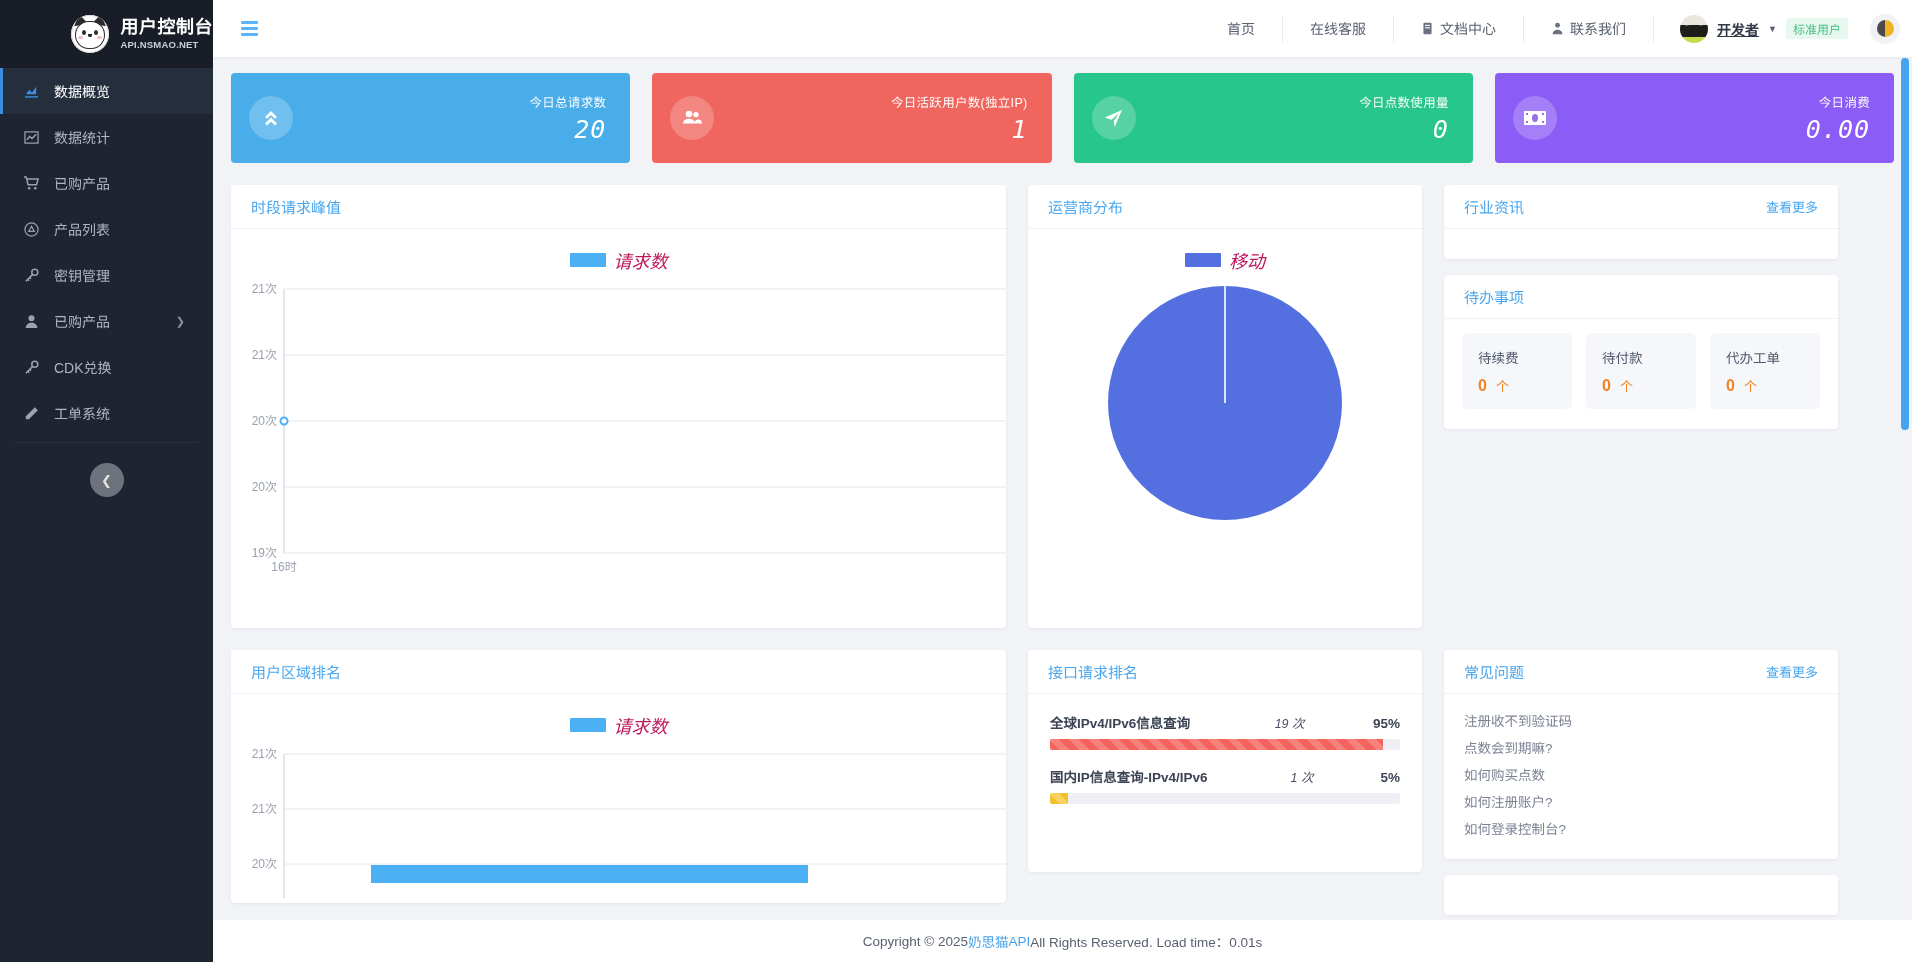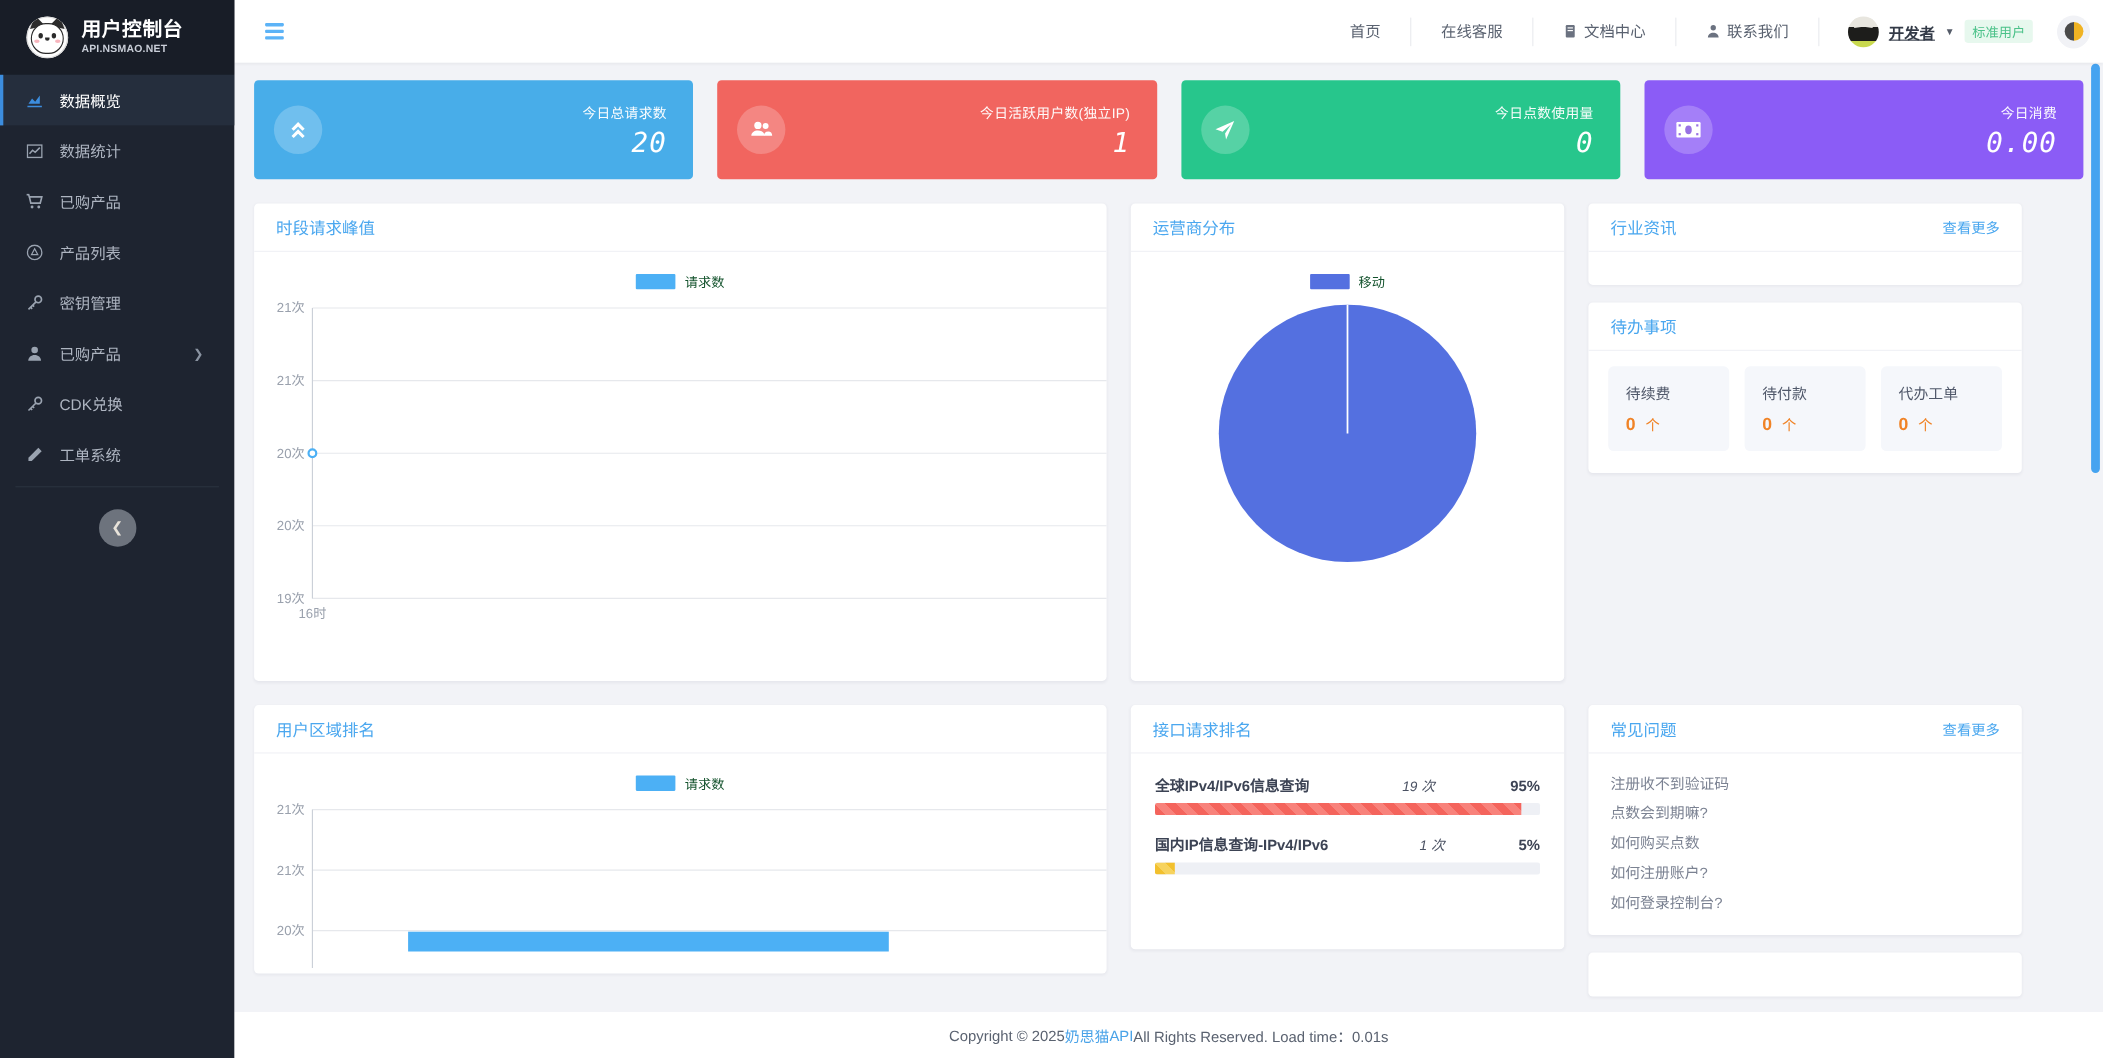--- a/index.html
+++ b/index.html
@@ -18,20 +18,21 @@
   .sidebar {
     width: 213px; min-width: 213px; height: 962px;
     background: #1e2430;
     display: flex; flex-direction: column;
     position: relative; z-index: 20;
   }
   .brand {
     height: 68px; display: flex; align-items: center;
     padding-left: 24px; gap: 12px;
     background: #181d27;
+    justify-content: flex-end;
   }
   .brand-logo {
     width: 38px; height: 38px; border-radius: 50%;
     background: #fdfdfd;
     position: relative; flex: none;
     box-shadow: inset 0 0 0 1px #d8d8d8;
     overflow: hidden;
   }
   .brand-logo .ear { position:absolute; width:0;height:0;border-left:7px solid transparent;border-right:7px solid transparent;border-bottom:11px solid #2b2b2b; top:-1px;}
   .brand-logo .ear.l{ left:2px; transform: rotate(-12deg);}
@@ -161,21 +162,21 @@
   .panel-body { padding: 12px 14px; }
 
   .col-left { width: 775px; flex:none; }
   .col-mid  { width: 394px; flex:none; }
   .col-right{ width: 394px; flex:none; }
 
   
   .chart-wrap { position: relative; height: 355px; }
   .legend { display:flex; align-items:center; justify-content:center; gap: 8px; padding-top: 18px; }
   .legend .swatch { width: 36px; height: 14px; background: #4cb0f5; border-radius: 1px; }
-  .legend .lt { font-size: 12px; color: #14532d; }
+  .legend .lt { font-size: 18px; color: #be185d; font-style: italic; }
   .axis-lbl { font-size: 12px; fill: #9aa1ad; }
   .grid-line { stroke: #e6e8ec; stroke-width: 1; }
   .axis-line { stroke: #c9ced6; stroke-width: 1; }
 
   
   .pie-wrap { height: 355px; display:flex; flex-direction:column; align-items:center; }
 
   
   .todo-row { display: flex; gap: 14px; padding: 14px 18px 20px; }
   .todo-card {

